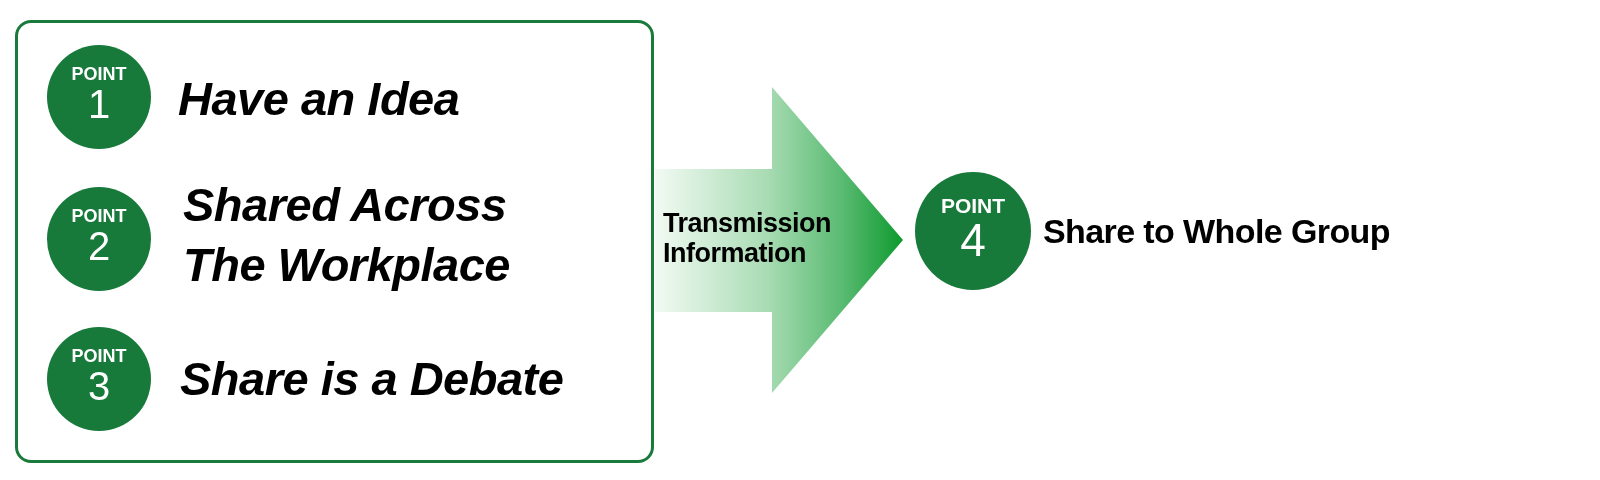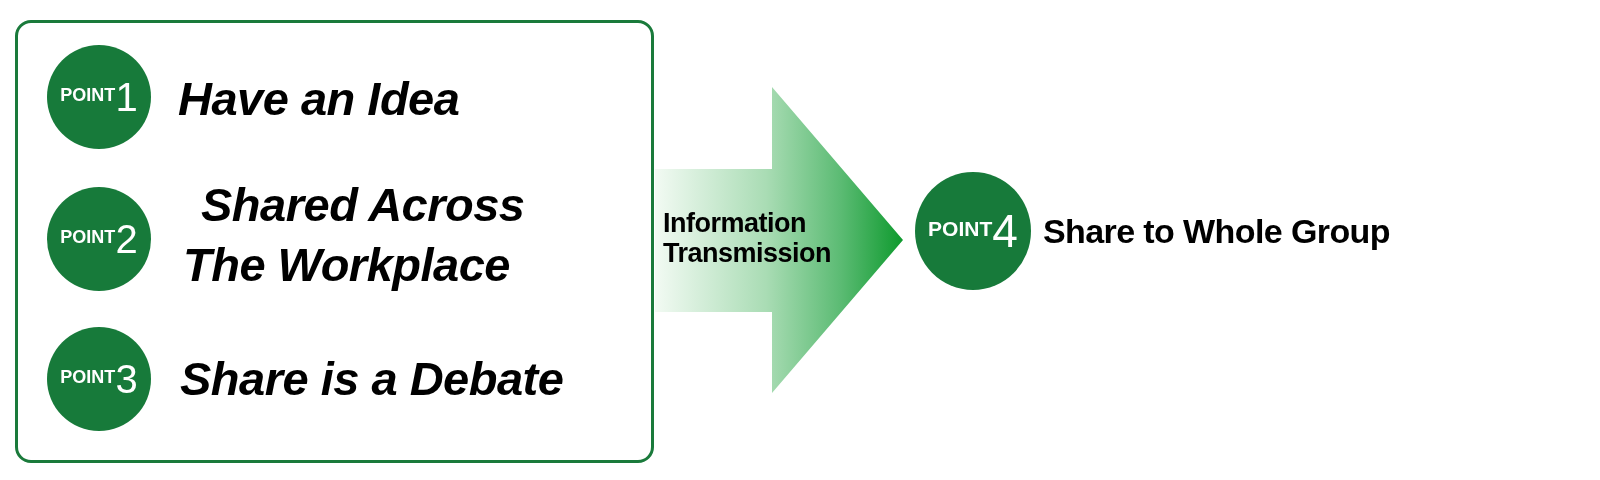--- a/index.html
+++ b/index.html
@@ -26,21 +26,21 @@
       box-sizing: content-box;
     }
     .badge {
       position: absolute;
       width: 104px;
       height: 104px;
       border-radius: 50%;
       background: #177a3a;
       color: #ffffff;
       display: flex;
-      flex-direction: row;
+      flex-direction: column;
       align-items: center;
       justify-content: center;
       text-align: right;
     }
     .badge .badge-label {
       font-size: 18px;
       font-weight: bold;
       line-height: 18px;
       letter-spacing: 0px;
       margin-top: -4px;
@@ -111,42 +111,42 @@
 <div class="badge" style="left:47px; top:45px;">
   <span class="badge-label">POINT</span>
   <span class="badge-number">1</span>
 </div>
 <div class="point-text" style="left:178px; top:69px;">Have an Idea</div>
 
 <div class="badge" style="left:47px; top:187px;">
   <span class="badge-label">POINT</span>
   <span class="badge-number">2</span>
 </div>
-<div class="point-text" style="left:201px; top:175px;">Shared Across</div>
+<div class="point-text" style="left:183px; top:175px;">Shared Across</div>
 <div class="point-text" style="left:183px; top:235px;">The Workplace</div>
 
 <div class="badge" style="left:47px; top:327px;">
   <span class="badge-label">POINT</span>
   <span class="badge-number">3</span>
 </div>
 <div class="point-text" style="left:180px; top:349px;">Share is a Debate</div>
 
 <svg class="arrow" viewBox="0 0 1600 480" xmlns="http://www.w3.org/2000/svg">
   <defs>
     <linearGradient id="arrowGrad" x1="655" y1="0" x2="903" y2="0" gradientUnits="userSpaceOnUse">
       <stop offset="0" stop-color="#f2faf3"></stop>
       <stop offset="0.45" stop-color="#a9dcb4"></stop>
       <stop offset="0.75" stop-color="#5bbb73"></stop>
       <stop offset="1" stop-color="#0e9a2e"></stop>
     </linearGradient>
   </defs>
   <polygon points="655,169 772,169 772,87 903,240 772,393 772,312 655,312" fill="url(#arrowGrad)"></polygon>
 </svg>
 <div class="arrow-label">
+  <div>Transmission</div>
   <div>Information</div>
-  <div>Transmission</div>
 </div>
 
 <div class="badge big" style="left:915px; top:172px;">
   <span class="badge-label">POINT</span>
   <span class="badge-number">4</span>
 </div>
 <div class="final-text">Share to Whole Group</div>
 
 </body></html>

